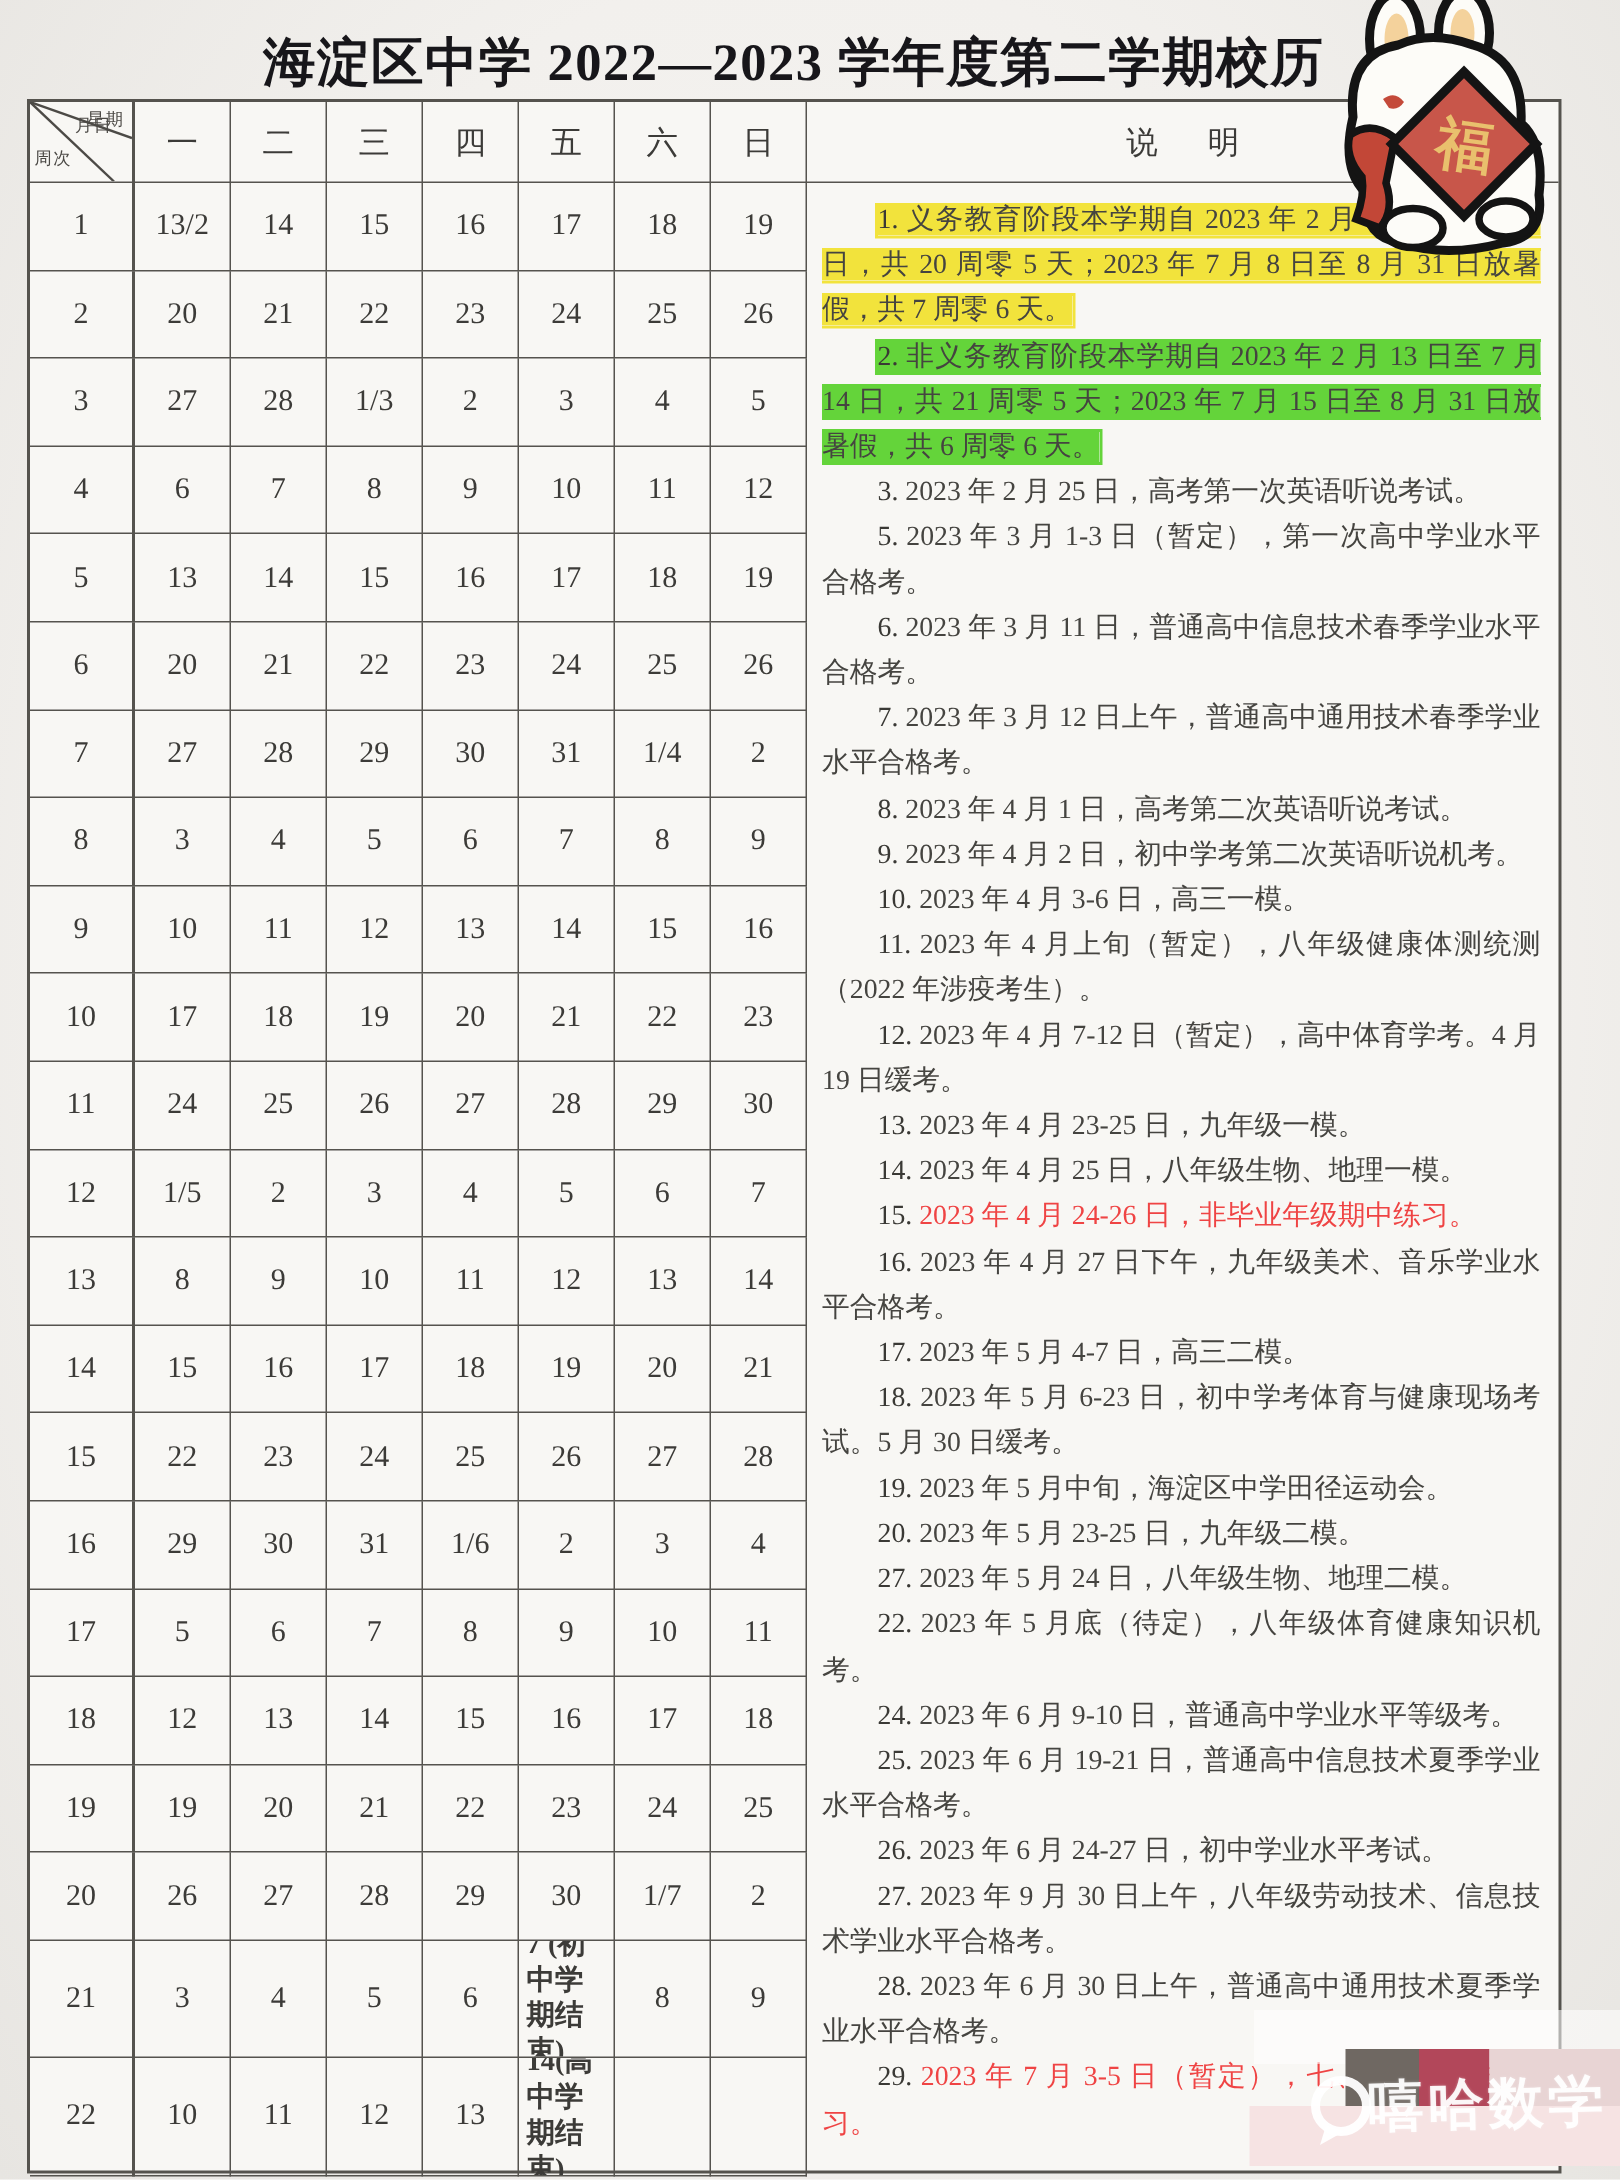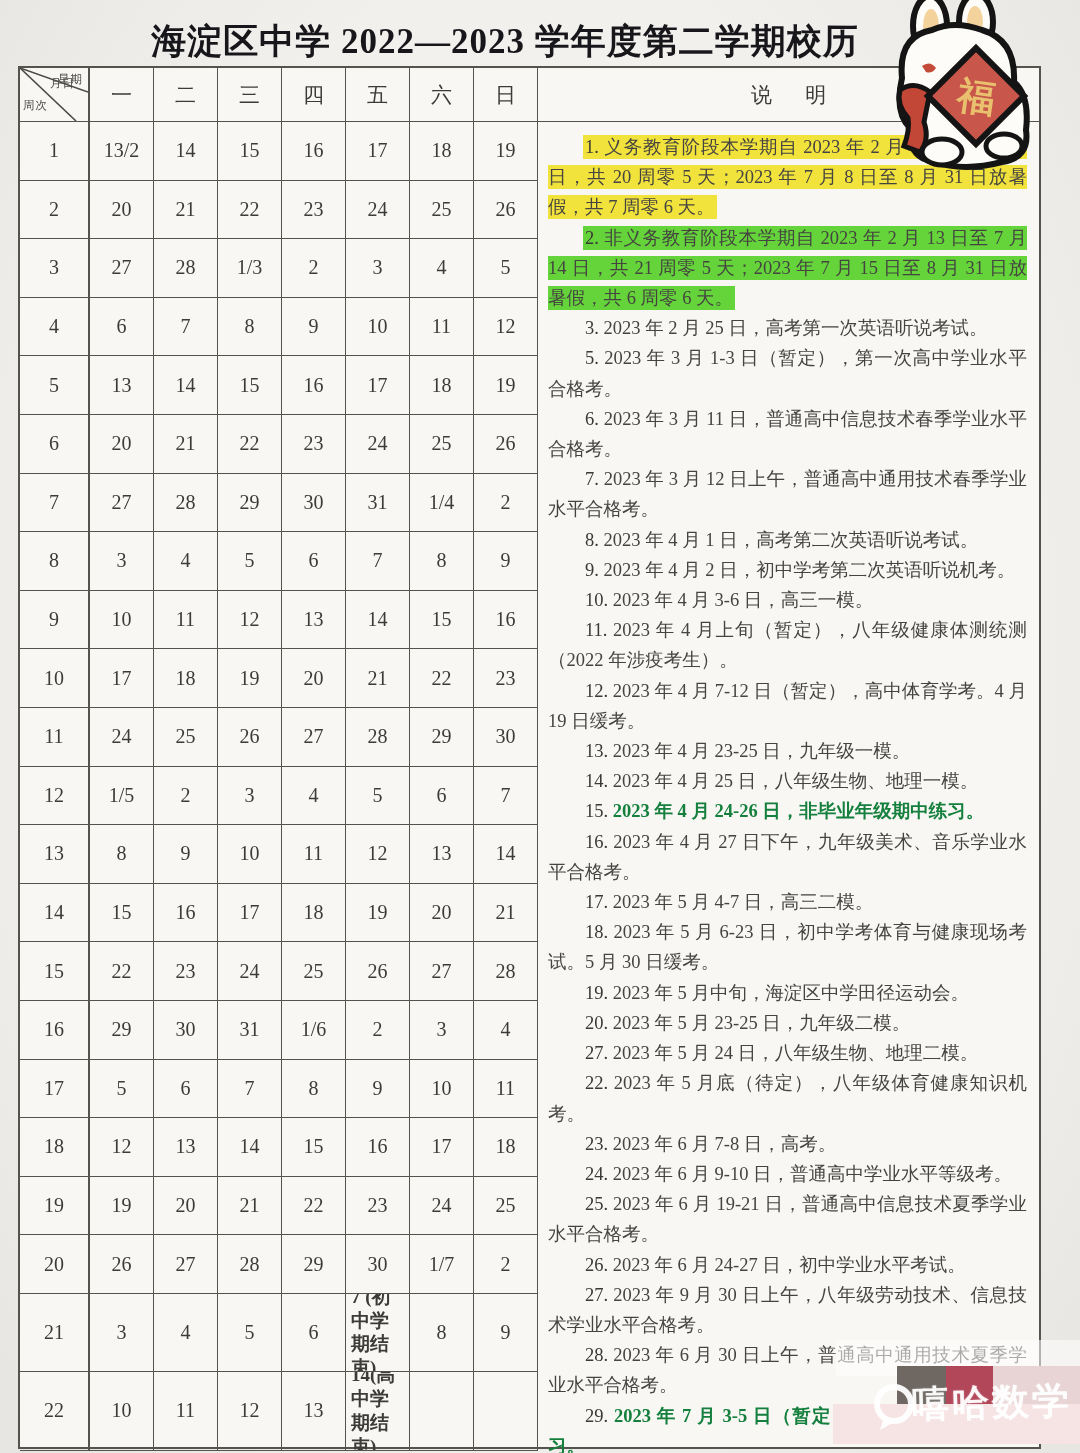--- a/index.html
+++ b/index.html
@@ -3,21 +3,21 @@
 <meta charset="utf-8">
 <style>
   html,body{margin:0;padding:0;}
   .sheet{
     position:relative;width:1080px;height:1453px;overflow:hidden;
     background:radial-gradient(ellipse at 50% 45%, #f7f6f3 0%, #f2f0ed 60%, #e7e5e1 100%);
     font-family:"Liberation Serif","DejaVu Serif",serif;color:#3c3b38;
   }
   .title{
     position:absolute;left:0;top:18px;width:1010px;text-align:center;
-    font-size:35px;font-weight:900;letter-spacing:1px;color:#17161a;
+    font-size:35px;font-weight:900;letter-spacing:1px;color:#17161a;padding-left:24px;
   }
   
   .cal-table{
     position:absolute;left:18px;top:66px;width:1023px;height:1383px;
     display:grid;box-sizing:border-box;
     grid-template-columns:70px repeat(7,64px) 1fr;
     grid-template-rows:54px repeat(20,58.6px) 78px 79px;
     border:2px solid #55534e;background:#f8f7f4;
     grid-auto-flow:row;
   }
@@ -38,21 +38,21 @@
   .notes-cell{
     grid-column:9;grid-row:2 / span 22;border-right:none;border-bottom:none;
     display:block;padding:10px 12px 0 10px;box-sizing:border-box;
   }
   .tiny{font-size:19px;line-height:1.25;padding:3px 5px;text-align:left;justify-content:flex-start;font-weight:700;}
   
   .note{margin:0;text-indent:2em;font-size:18.5px;line-height:30.2px;color:#454440;text-align:justify;}
   .note .num{color:#3a3935;}
   .hl-yellow{background:#f2e33c;box-shadow:0 0 0 2px #f2e33c;}
   .hl-green{background:#64d43a;box-shadow:0 0 0 2px #64d43a;}
-  .red-note .content{color:#15803d;font-weight:700;}
+  .red-note .content{color:#ef4444;font-weight:400;}
   
   .rabbit{position:absolute;left:884px;top:0px;z-index:5;}
   
   .wm-fade{position:absolute;left:836px;top:1340px;width:244px;height:36px;background:rgba(255,255,255,.55);z-index:6;}
   .wm-box{position:absolute;top:1366px;height:38px;z-index:6;}
   .wm-grey{left:897px;width:49px;background:#6f6862;}
   .wm-crimson{left:946px;width:47px;background:#b2475a;}
   .wm-pink{left:993px;width:87px;background:#e8d4d4;}
   .wm-band{position:absolute;left:833px;top:1404px;width:247px;height:40px;background:#f6e3e3;z-index:5;}
   .wm-text{
@@ -107,21 +107,20 @@
         <p class="note"><span class="num">13. </span><span class="content">2023 年 4 月 23-25 日，九年级一模。</span></p>
         <p class="note"><span class="num">14. </span><span class="content">2023 年 4 月 25 日，八年级生物、地理一模。</span></p>
         <p class="note red-note"><span class="num">15. </span><span class="content">2023 年 4 月 24-26 日，非毕业年级期中练习。</span></p>
         <p class="note"><span class="num">16. </span><span class="content">2023 年 4 月 27 日下午，九年级美术、音乐学业水平合格考。</span></p>
         <p class="note"><span class="num">17. </span><span class="content">2023 年 5 月 4-7 日，高三二模。</span></p>
         <p class="note"><span class="num">18. </span><span class="content">2023 年 5 月 6-23 日，初中学考体育与健康现场考试。5 月 30 日缓考。</span></p>
         <p class="note"><span class="num">19. </span><span class="content">2023 年 5 月中旬，海淀区中学田径运动会。</span></p>
         <p class="note"><span class="num">20. </span><span class="content">2023 年 5 月 23-25 日，九年级二模。</span></p>
         <p class="note"><span class="num">27. </span><span class="content">2023 年 5 月 24 日，八年级生物、地理二模。</span></p>
         <p class="note"><span class="num">22. </span><span class="content">2023 年 5 月底（待定），八年级体育健康知识机考。</span></p>
-        <p class="note"><span class="num">23. </span><span class="content">2023 年 6 月 7-8 日，高考。</span></p>
         <p class="note"><span class="num">24. </span><span class="content">2023 年 6 月 9-10 日，普通高中学业水平等级考。</span></p>
         <p class="note"><span class="num">25. </span><span class="content">2023 年 6 月 19-21 日，普通高中信息技术夏季学业水平合格考。</span></p>
         <p class="note"><span class="num">26. </span><span class="content">2023 年 6 月 24-27 日，初中学业水平考试。</span></p>
         <p class="note"><span class="num">27. </span><span class="content">2023 年 9 月 30 日上午，八年级劳动技术、信息技术学业水平合格考。</span></p>
         <p class="note"><span class="num">28. </span><span class="content">2023 年 6 月 30 日上午，普通高中通用技术夏季学业水平合格考。</span></p>
         <p class="note red-note"><span class="num">29. </span><span class="content">2023 年 7 月 3-5 日（暂定），七、八年级期末练习。</span></p>
       </div>
 
   <div class="cell week-cell">1</div>
       <div class="cell day-cell">13/2</div>

